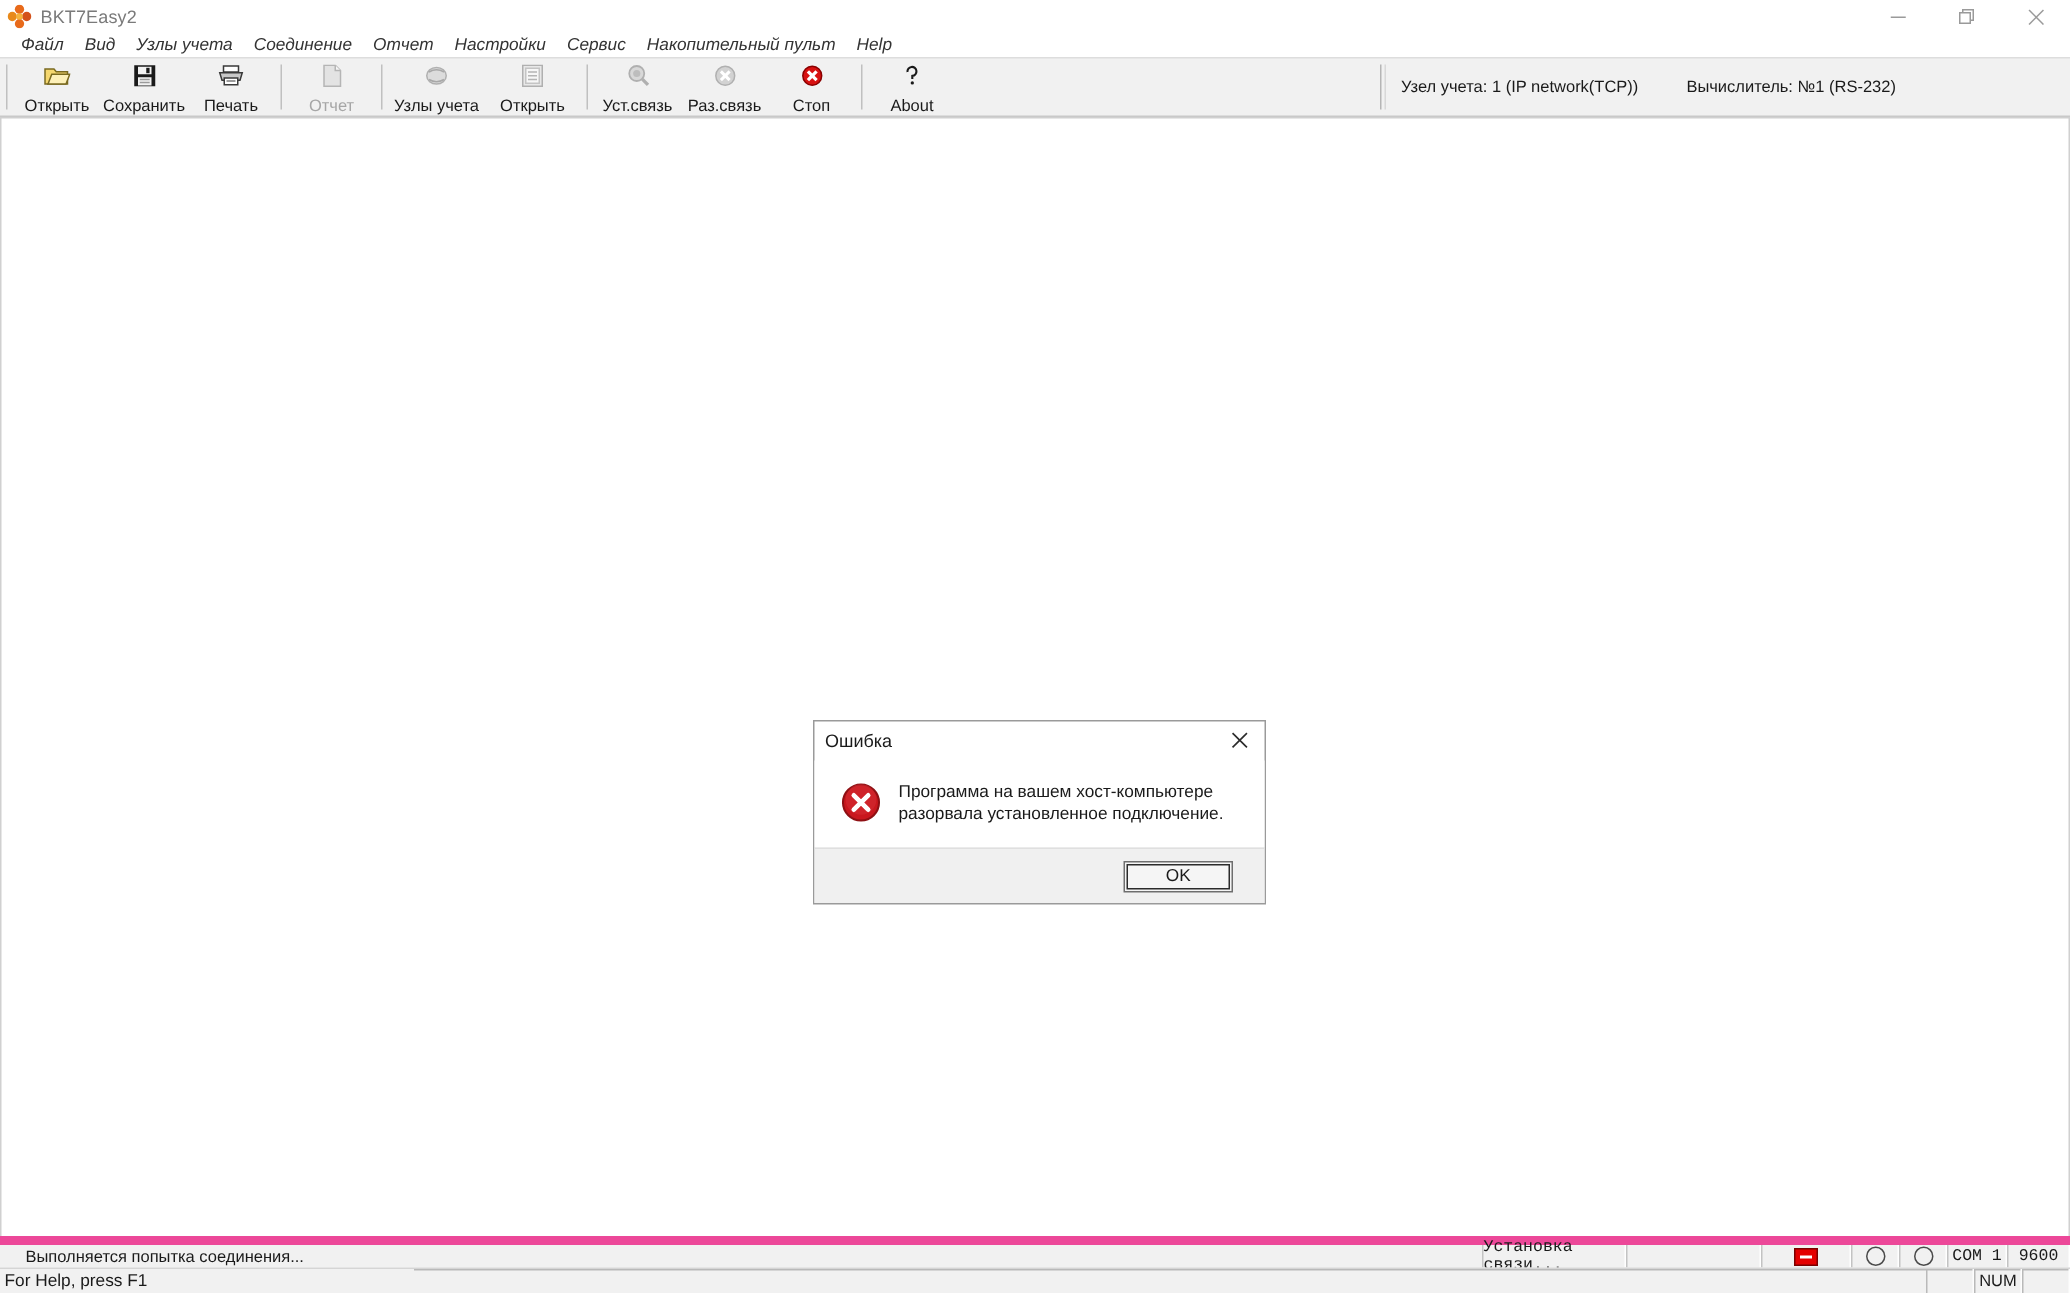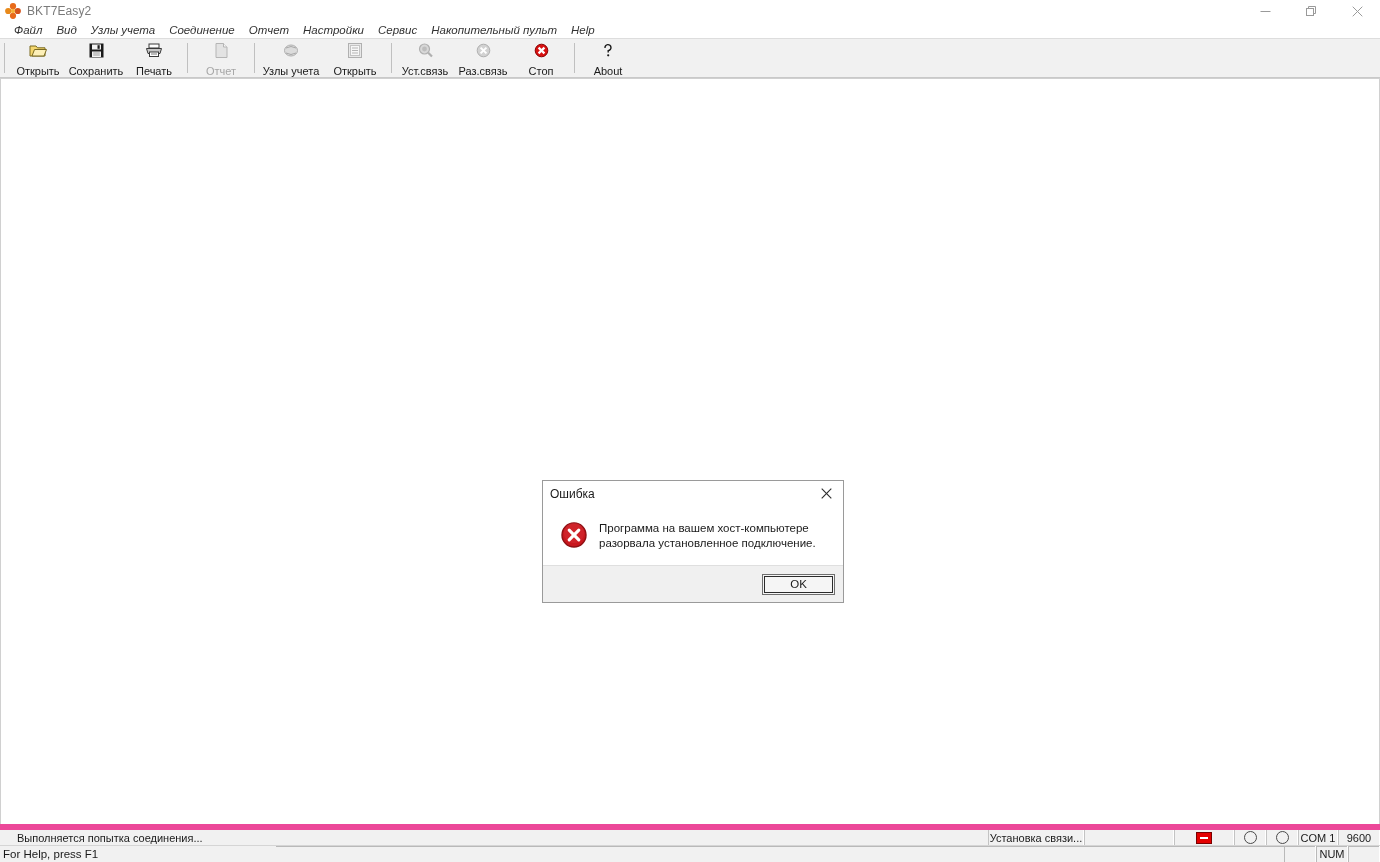--- a/index.html
+++ b/index.html
@@ -185,20 +185,21 @@
     padding-left: 3px;
     white-space: nowrap;
   }
   .ss-right {
     position: absolute;
     right: 0;
     top: 0;
     bottom: 0;
     display: flex;
     align-items: stretch;
+    font-family: Liberation Mono, monospace;
   }
   .ss-pane {
     border-left: 1px solid #c3c3c3;
     border-right: 1px solid #ffffff;
     display: flex;
     align-items: center;
     justify-content: center;
     font-size: 11px;
     color: #1a1a1a;
     box-sizing: border-box;
@@ -328,21 +329,21 @@
     line-height: 15px;
     max-width: 230px;
   }
   .dlg-footer {
     height: 36px;
     background: #f0f0f0;
     border-top: 1px solid #dfdfdf;
     display: flex;
     align-items: center;
     justify-content: flex-end;
-    padding-right: 8px;
+    padding-right: 21px;
     flex: 0 0 auto;
   }
   .dlg-ok {
     width: 73px;
     height: 21px;
     background: #f5f5f5;
     border: 1px solid #6e6e6e;
     outline: 1px solid #2b2b2b;
     outline-offset: -3px;
     font-size: 11.5px;
@@ -521,20 +522,26 @@
     <div class="tb-btn">
       <span class="tb-icon">
         <svg width="12" height="15" viewBox="0 0 12 15">
           <path d="M3 5 A3 3 0 1 1 6.2 7.6 L6.2 9.6" fill="none" stroke="#1a1a1a" stroke-width="1.4"></path>
           <circle cx="6.2" cy="12.3" r="1.1" fill="#1a1a1a"></circle>
         </svg>
       </span>
       <span class="tb-label">About</span>
     </div>
 
+    <div class="tb-right">
+      <div class="dbl-sep"></div>
+      <div class="dbl-sep2"></div>
+      <div class="tb-info">Узел учета: 1   (IP network(TCP))</div>
+      <div class="tb-info second">Вычислитель: №1 (RS-232)</div>
+    </div>
   </div>
 
   <div class="client">
 
     <div class="dialog">
       <div class="dlg-titlebar">
         <div class="dlg-title">Ошибка</div>
         <div class="dlg-close">
           <svg width="11" height="11" viewBox="0 0 11 11">
             <line x1="0.7" y1="0.7" x2="10.3" y2="10.3" stroke="currentColor" stroke-width="1.1"></line>

